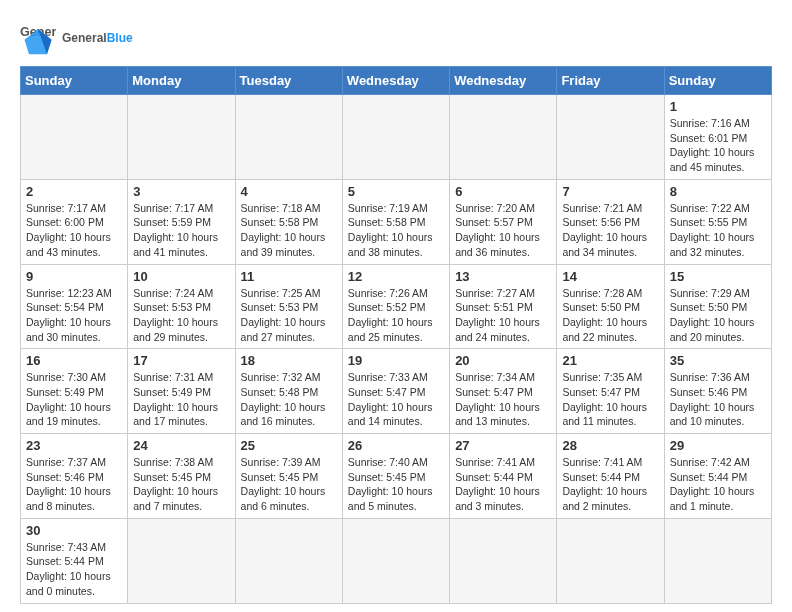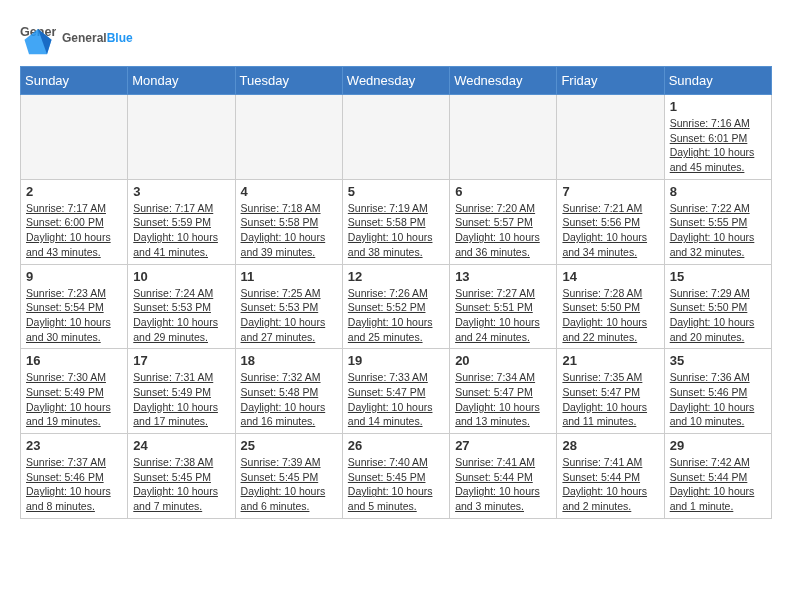--- a/index.html
+++ b/index.html
@@ -42,21 +42,21 @@
       border-collapse: collapse;
       border: 1px solid #ccc;
     }
     .calendar th {
       background: #3b78c0;
       color: #fff;
       font-size: 13px;
       padding: 6px 4px;
       text-align: left;
       border: 1px solid #5590d0;
-      font-weight: normal;
+      font-weight: bold;
     }
     .calendar td {
       border: 1px solid #ccc;
       vertical-align: top;
       padding: 4px 5px;
       width: calc(100% / 7);
       min-height: 80px;
       font-size: 11px;
       color: #333;
       background: #fff;
@@ -68,21 +68,20 @@
       font-size: 13px;
       font-weight: bold;
       color: #333;
       display: block;
       margin-bottom: 2px;
     }
     .day-info {
       font-size: 10.5px;
       line-height: 1.4;
       color: #333;
-      text-decoration: underline;
     }
     .last-row td {
       background: #f5f5f5;
     }
     .last-row td.has-data {
       background: #fff;
     }
   </style>
 </head>
 <body>
@@ -173,21 +172,21 @@
         <td>
           <span class="day-num">8</span>
           <div class="day-info">Sunrise: 7:22 AM
 Sunset: 5:55 PM
 Daylight: 10 hours and 32 minutes.</div>
         </td>
       </tr>
       <tr>
         <td>
           <span class="day-num">9</span>
-          <div class="day-info">Sunrise: 7:23 AM
+          <div class="day-info">Sunrise: 12:23 AM
 Sunset: 5:54 PM
 Daylight: 10 hours and 30 minutes.</div>
         </td>
         <td>
           <span class="day-num">10</span>
           <div class="day-info">Sunrise: 7:24 AM
 Sunset: 5:53 PM
 Daylight: 10 hours and 29 minutes.</div>
         </td>
         <td>
@@ -302,14 +301,28 @@
 Sunset: 5:44 PM
 Daylight: 10 hours and 2 minutes.</div>
         </td>
         <td>
           <span class="day-num">29</span>
           <div class="day-info">Sunrise: 7:42 AM
 Sunset: 5:44 PM
 Daylight: 10 hours and 1 minute.</div>
         </td>
       </tr>
+      <tr class="last-row">
+        <td class="has-data">
+          <span class="day-num">30</span>
+          <div class="day-info">Sunrise: 7:43 AM
+Sunset: 5:44 PM
+Daylight: 10 hours and 0 minutes.</div>
+        </td>
+        <td class="empty"></td>
+        <td class="empty"></td>
+        <td class="empty"></td>
+        <td class="empty"></td>
+        <td class="empty"></td>
+        <td class="empty"></td>
+      </tr>
     </tbody>
 </table>
 
 </body></html>

